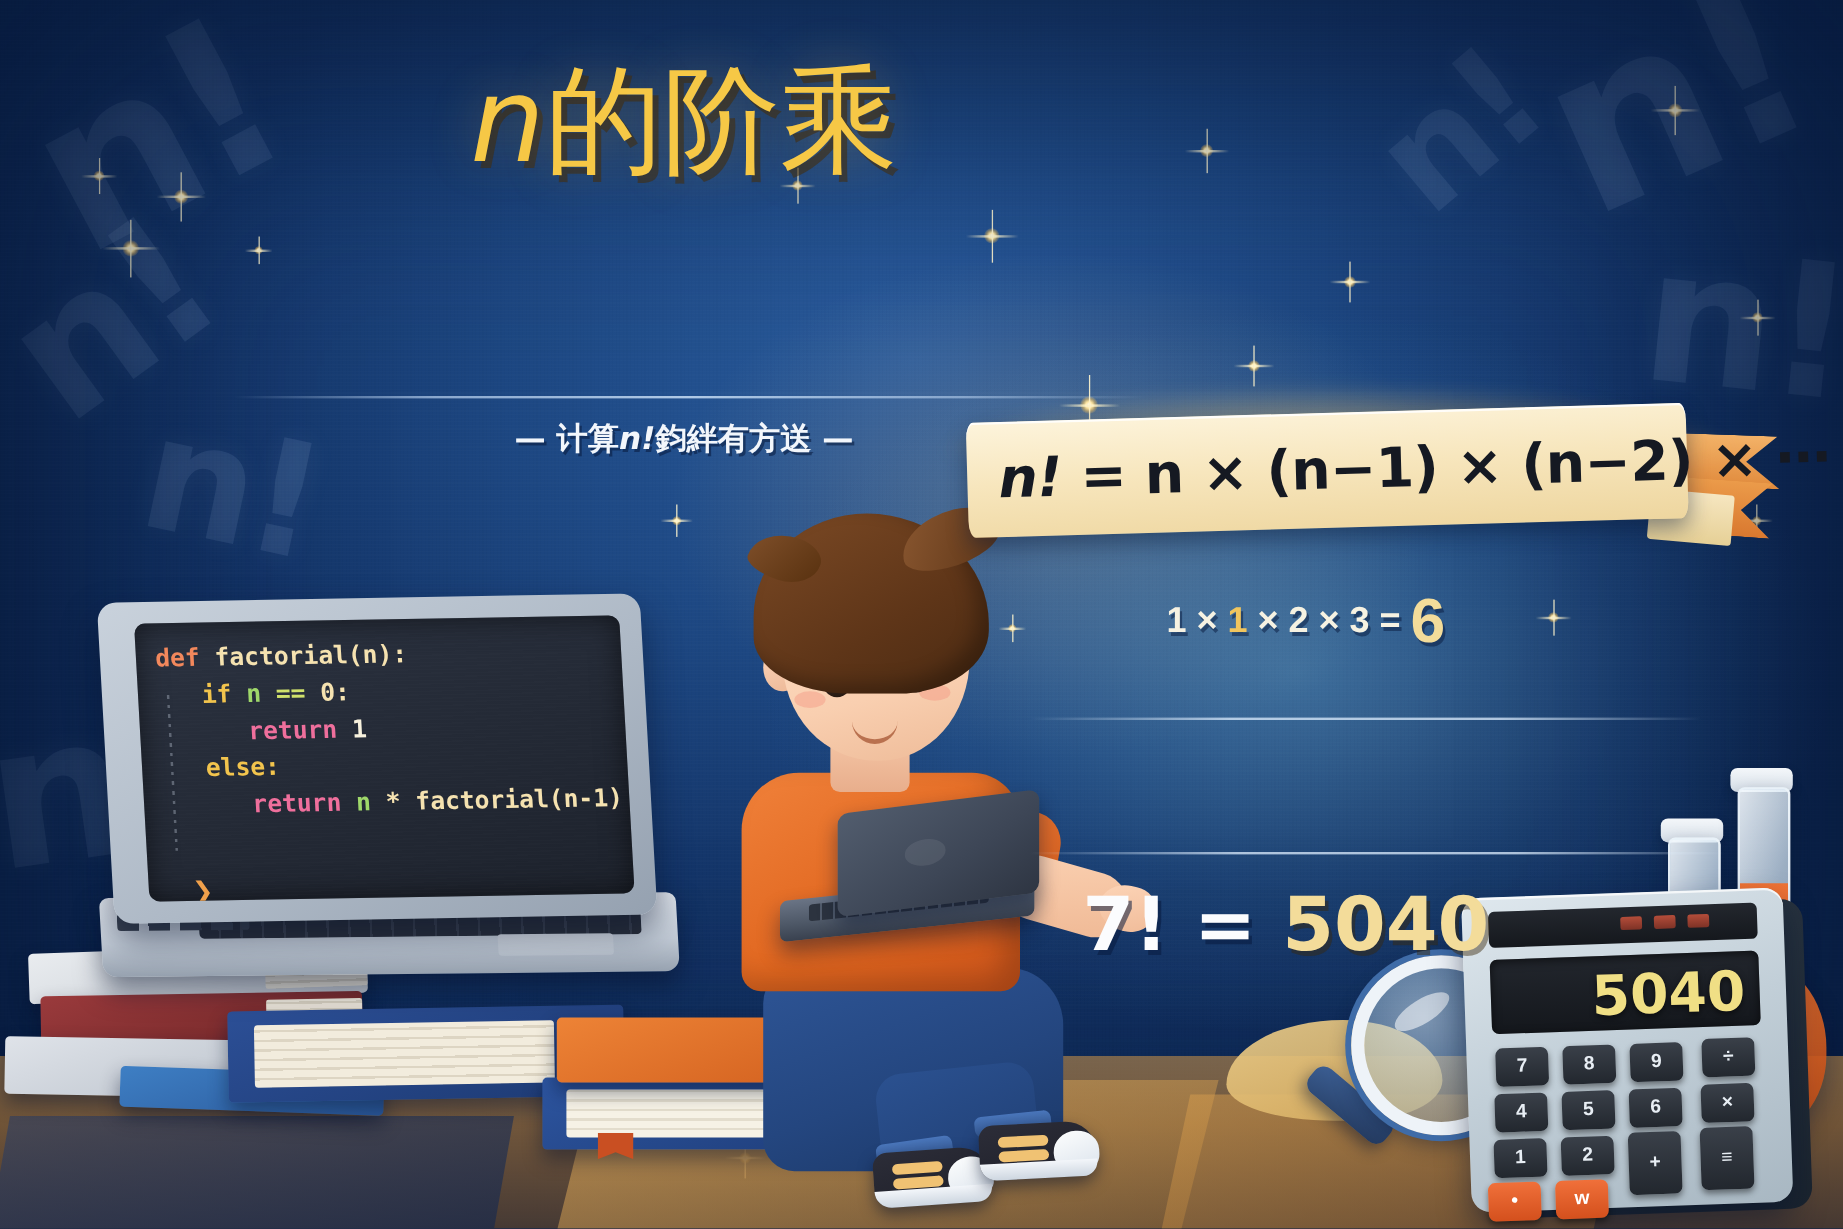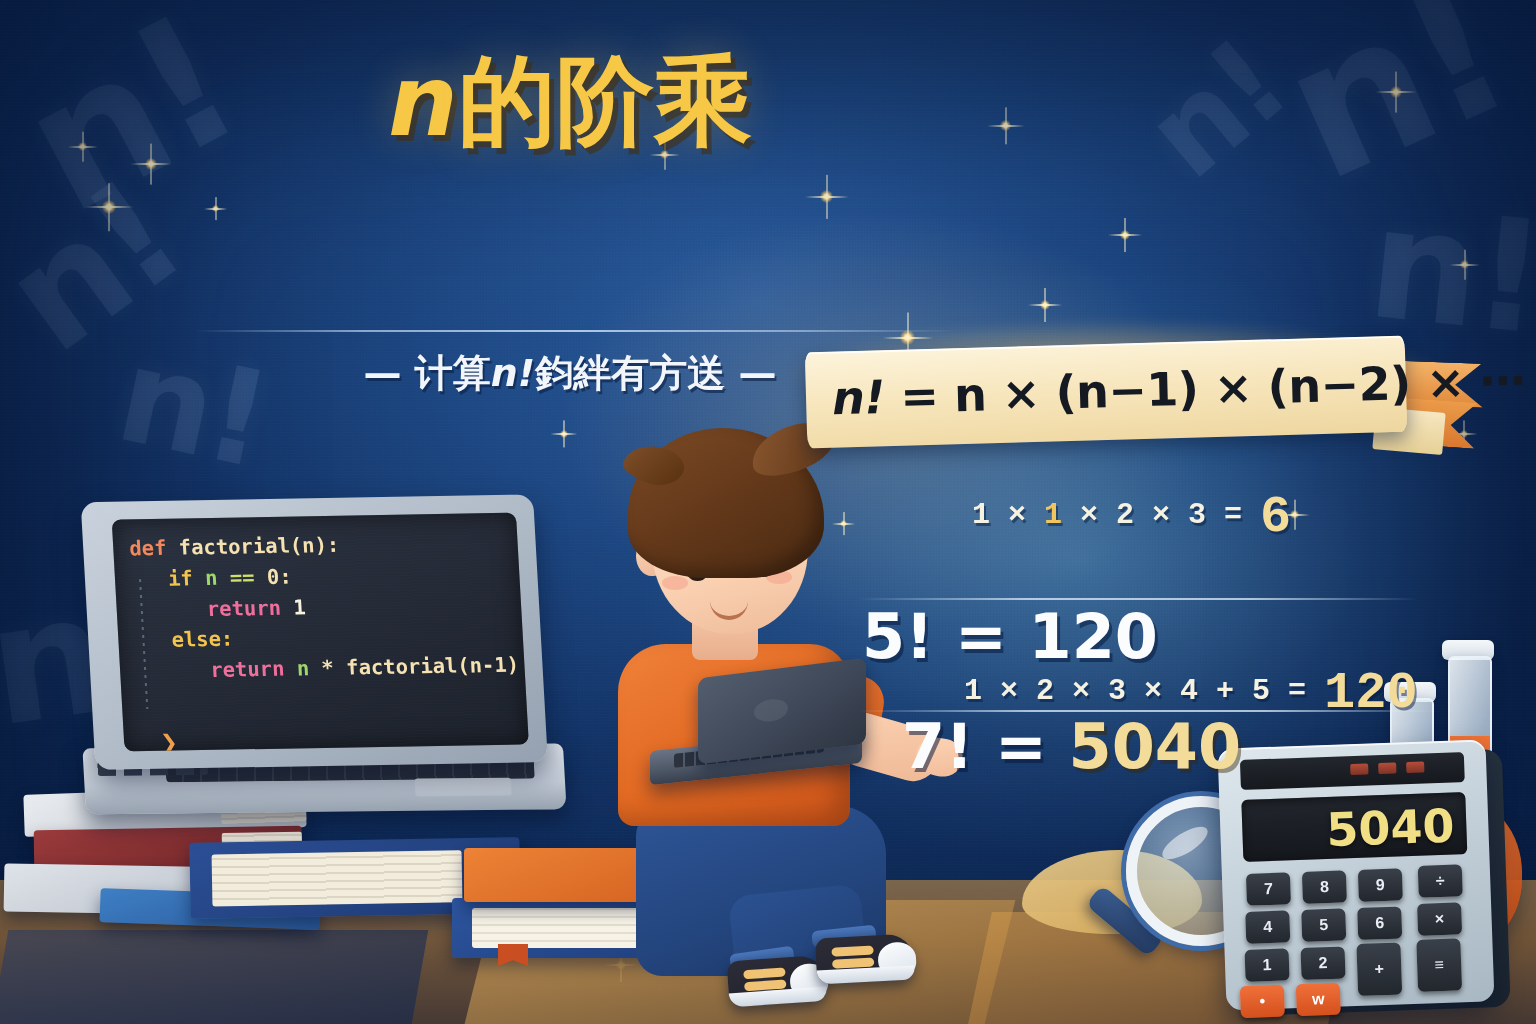--- a/index.html
+++ b/index.html
@@ -30,27 +30,27 @@
     transform:translate(-50%,-50%);}
   .spark::before{width:340%;height:2px;}
   .spark::after{width:2px;height:340%;}
 
   
   .title-wrap{position:absolute;left:0;top:46px;width:100%;text-align:center;z-index:20;}
   .t-main{font-family:"DejaVu Sans","Liberation Sans",sans-serif;font-weight:800;
     font-size:104px;line-height:1.04;color:#fdfdfd;letter-spacing:.005em;
     text-shadow:5px 6px 0 rgba(8,26,62,.58), 0 0 40px rgba(140,190,255,.25);}
   .t-sub{margin-top:6px;font-family:"DejaVu Sans","Liberation Sans",sans-serif;
-    font-weight:700;font-size:98px;line-height:1.02;color:#f6c846;
+    font-weight:400;font-size:98px;line-height:1.02;color:#f6c846;
     text-shadow:5px 6px 0 rgba(70,44,6,.55), 0 0 42px rgba(255,198,80,.30);text-align:center;}
   .t-sub .ital{font-style:italic;}
   .t-rule{position:absolute;left:195px;top:330px;width:760px;height:2px;z-index:20;
     background:linear-gradient(90deg,rgba(190,215,255,0) 0%,rgba(205,228,255,.62) 22%,rgba(215,235,255,.78) 50%,rgba(205,228,255,.5) 80%,rgba(190,215,255,0) 100%);}
   .t-tag{position:absolute;left:0;top:348px;width:1140px;text-align:center;z-index:21;
-    font-family:"DejaVu Sans","Liberation Sans",sans-serif;font-weight:700;font-size:38px;color:#f2f6fb;
+    font-family:"DejaVu Sans","Liberation Sans",sans-serif;font-weight:700;font-size:26px;color:#f2f6fb;
     text-shadow:2px 3px 0 rgba(10,30,66,.6);}
   .t-tag .ital{font-style:italic;}
 
   
   .banner{position:absolute;left:806px;top:338px;width:632px;height:110px;z-index:22;}
   .banner .body{position:absolute;left:0;top:6px;width:600px;height:96px;
     background:linear-gradient(178deg,#fdf4dc 0%,#f7e6bd 46%,#eed69f 100%);
     border-radius:6px/14px;transform:rotate(-1.6deg);
     box-shadow:0 8px 18px rgba(10,28,60,.45), inset 0 2px 0 rgba(255,255,255,.85);}
   .banner .tailtop{position:absolute;right:-44px;top:24px;width:96px;height:44px;
@@ -67,21 +67,21 @@
   .banner .ftxt .ital{font-style:italic;}
   .banner .glow{position:absolute;left:-20px;top:-18px;width:660px;height:60px;
     background:radial-gradient(ellipse at 50% 100%,rgba(255,232,170,.85) 0%,rgba(255,205,110,.28) 45%,rgba(255,190,80,0) 72%);
     filter:blur(6px);}
 
   
   .ex{position:absolute;z-index:21;}
   .ex .big{font-family:"DejaVu Sans","Liberation Sans",sans-serif;font-weight:800;
     font-size:62px;line-height:1;color:#fbfcfe;text-shadow:3px 4px 0 rgba(8,26,62,.55);}
   .ex .big .gold{color:#f3dc9a;text-shadow:3px 4px 0 rgba(58,40,8,.45);}
-  .ex .small{margin-top:-4px;font-family:Liberation Mono, monospace;
+  .ex .small{margin-top:-4px;font-family:Liberation Sans, sans-serif;
     font-weight:700;font-size:30px;color:#f6f2e2;text-shadow:2px 3px 0 rgba(8,26,62,.5);white-space:nowrap;text-align:right;}
   .ex .small .hl{color:#f0c55e;}
   .ex .small .res{font-size:52px;color:#f3dc9a;font-weight:800;vertical-align:-8px;}
   .ex-rule{position:absolute;height:2px;z-index:20;
     background:linear-gradient(90deg,rgba(200,225,255,0) 0%,rgba(222,238,255,.75) 30%,rgba(222,238,255,.75) 70%,rgba(200,225,255,0) 100%);}
 
   
   .laptop{position:absolute;left:78px;top:498px;width:480px;height:330px;z-index:14;
     transform:rotate(-3.2deg);}
   .lid{position:absolute;left:12px;top:0;width:452px;height:268px;
@@ -279,27 +279,23 @@
     <div class="flap"></div>
     <div class="body"></div>
     <div class="ftxt"><span class="ital">n!</span><span> = n × (n−1) × (n−2) × ⋯ × 1</span></div>
   </div>
 
   <div class="ex" style="left:866px;top:492px;">
     <div class="small" style="margin-left:106px;"><span>1 × </span><span class="hl">1</span><span> × 2 × 3 = </span><span class="res">6</span></div>
   </div>
   <div class="ex-rule" style="left:858px;top:598px;width:560px;"></div>
 
-  <div class="ex" style="left:862px;top:606px;">
-    <div class="big"><span>5! = </span><span>120</span></div>
-    <div class="small" style="margin-left:102px;"><span>1 × 2 × 3 × 4 + 5 = </span><span class="res">120</span></div>
-  </div>
   <div class="ex-rule" style="left:858px;top:710px;width:580px;"></div>
 
-  <div class="ex" style="left:902px;top:716px;">
+  <div class="ex" style="left:902px;top:740px;">
     <div class="big"><span>7! = </span><span class="gold">5040</span></div>
   </div>
 
   <div style="position:absolute;left:0;top:880px;width:1536px;height:144px;z-index:8;
       background:linear-gradient(180deg,rgba(210,150,70,.55) 0%,rgba(176,118,50,.62) 40%,rgba(120,80,40,.55) 100%);"></div>
   <div style="position:absolute;left:480px;top:900px;width:520px;height:124px;z-index:9;
       background:linear-gradient(160deg,rgba(238,182,96,.55),rgba(205,145,62,.35));transform:skewX(-14deg);"></div>
   <div style="position:absolute;left:0;top:930px;width:420px;height:94px;z-index:9;
       background:linear-gradient(160deg,rgba(44,62,100,.6),rgba(26,42,76,.7));transform:skewX(-10deg);"></div>
   <div style="position:absolute;left:980px;top:912px;width:360px;height:112px;z-index:9;

